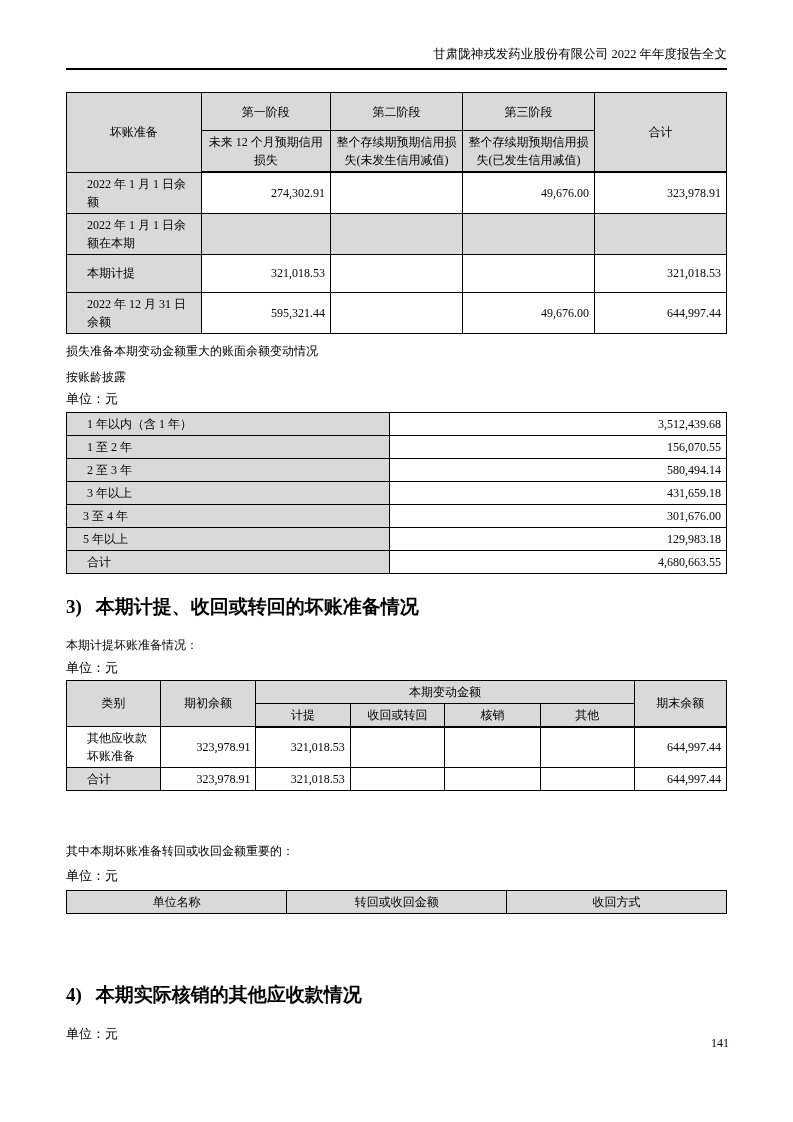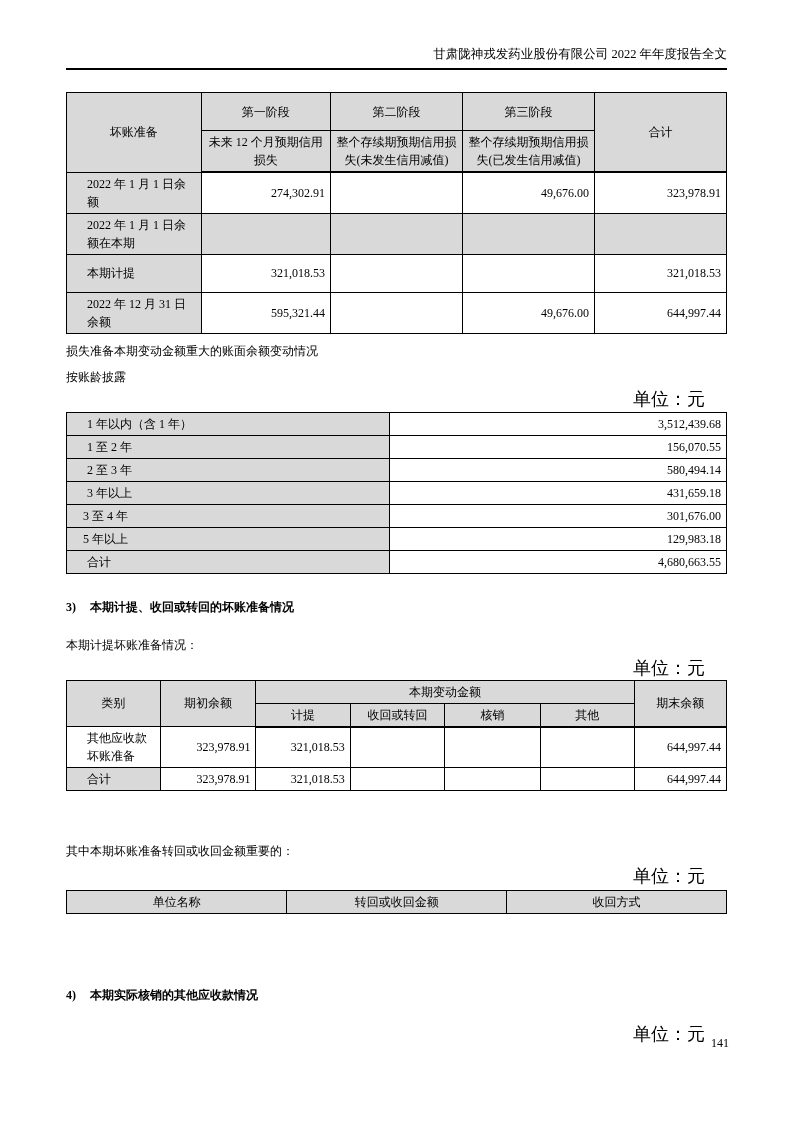--- a/index.html
+++ b/index.html
@@ -44,26 +44,26 @@
   .gray { background: #d9d9d9; }
   .num { text-align: right; }
   .ctr { text-align: center; }
   .lbl { text-align: left; padding-left: 20px; }
   .indent { padding-left: 16px; }
   .hdr-sep { border-bottom-width: 2px; }
 
   
   .para { font-size: 12px; line-height: 16px; margin-top: 10px; }
   .unit {
-    font-size: 18px; line-height: 16px;
-    text-align: right; padding-right: 22px;
+    font-size: 13px; line-height: 16px;
+    padding-right: 22px;
   }
   .sec-heading {
     font-weight: bold;
-    font-size: 12px;
+    font-size: 19px;
     line-height: 18px;
   }
   .sec-heading .sec-num { display: inline-block; margin-right: 14px; }
 
   
   #stage-table { margin-top: 22px; }
   #p-loss-change { margin-top: 9px; }
   #unit-1 { margin-top: 6px; margin-bottom: 5px; }
   #aging-table { }
   #sec3-heading { margin-top: 24px; }

